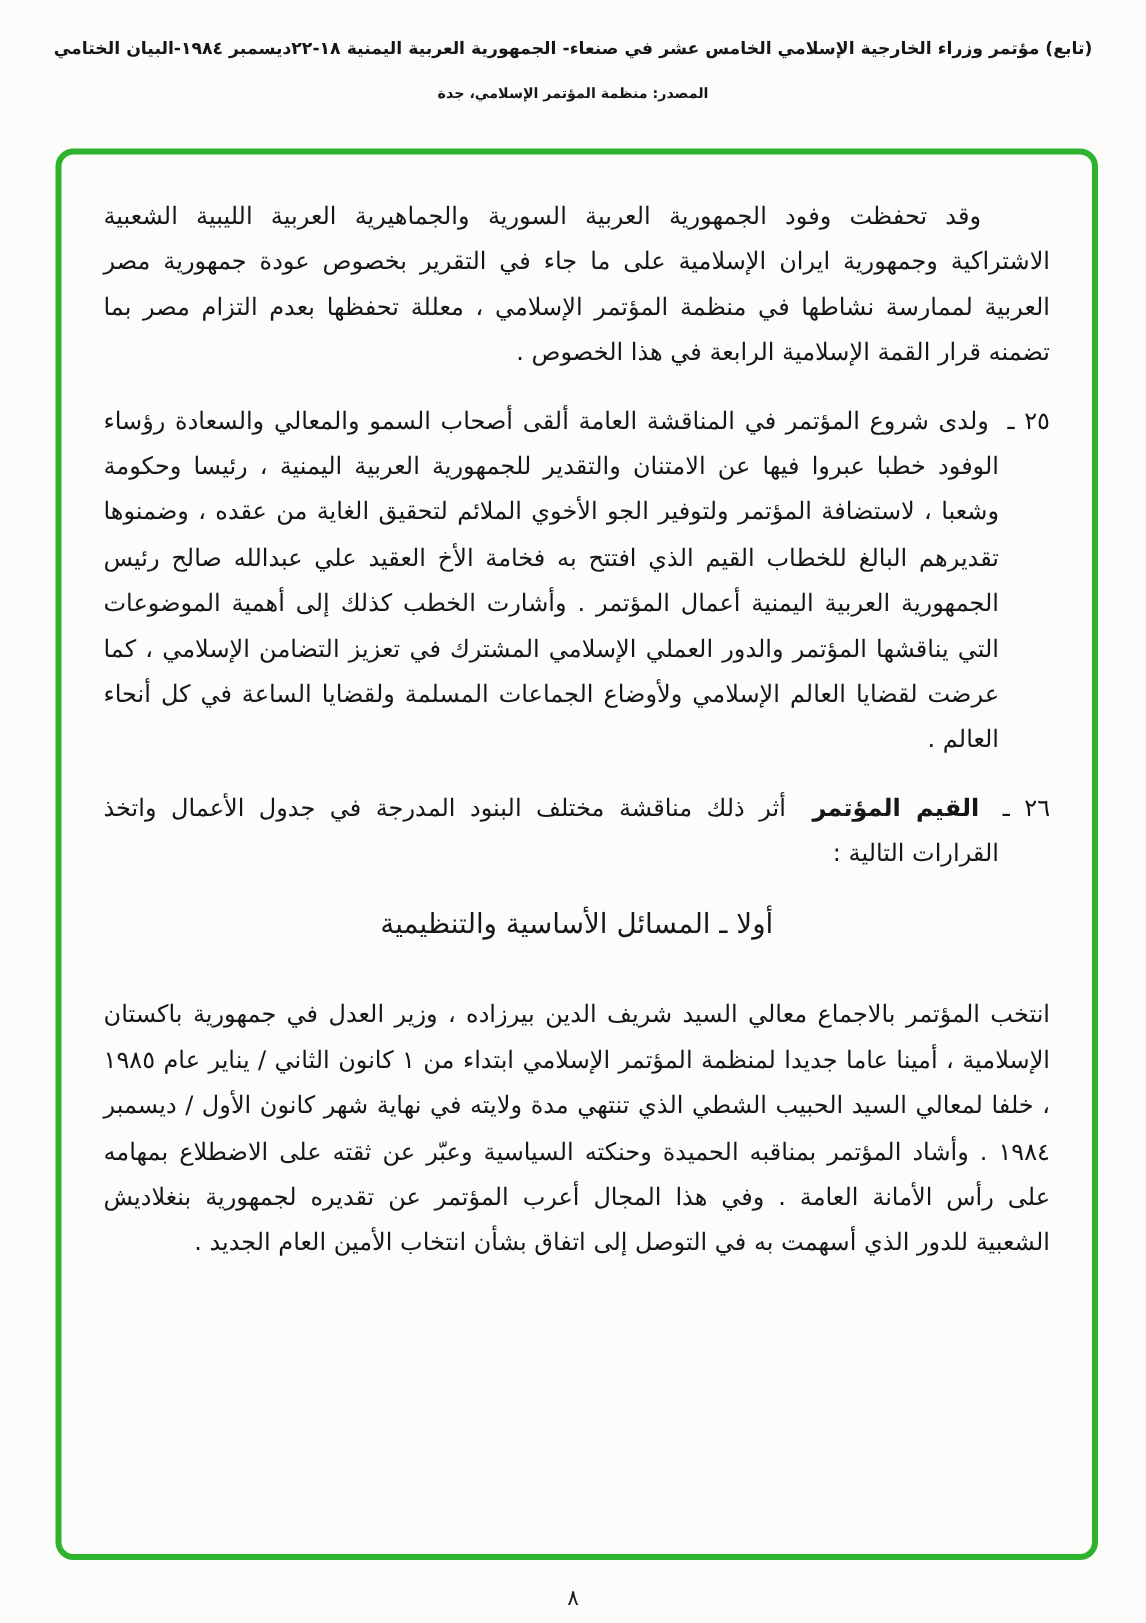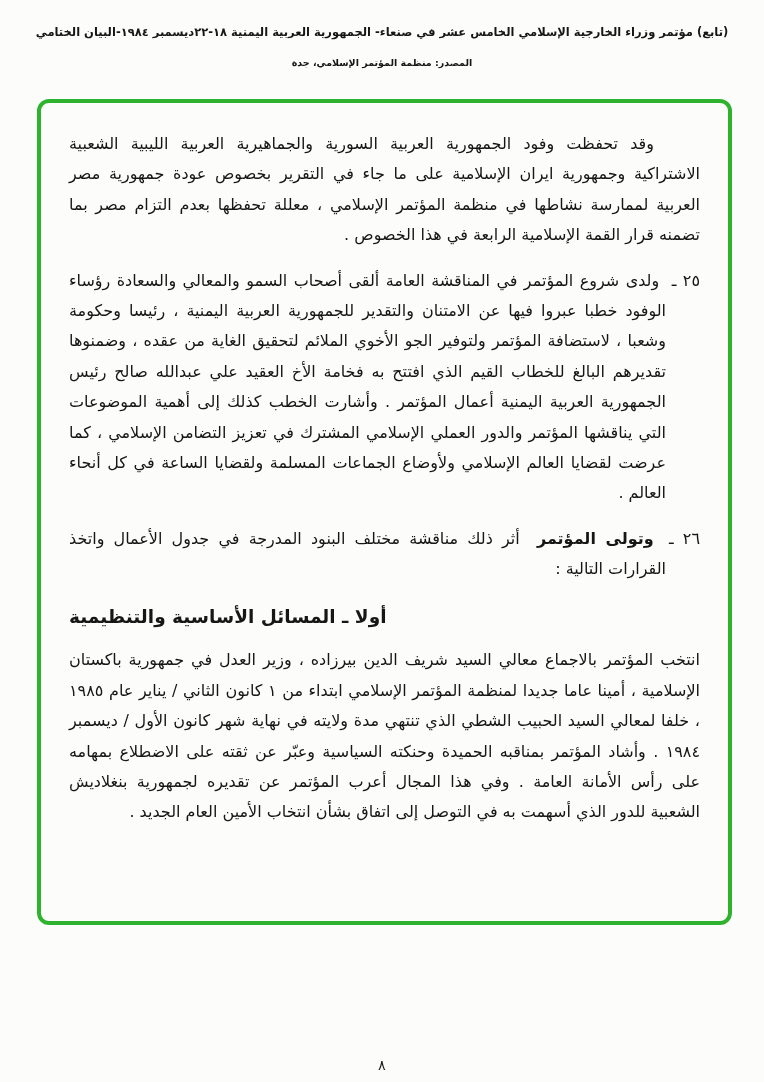--- a/index.html
+++ b/index.html
@@ -26,45 +26,45 @@
     text-align: center;
   }
   .header-line1 { font-size: 11.5px; font-weight: 700; line-height: 1.5; }
   .header-line2 { font-size: 9.5px; font-weight: 700; margin-top: 16px; }
 
   .green-box {
     position: absolute;
     top: 99px;
     left: 37px;
     width: 695px;
-    height: 826px;
+    height: 941px;
     border: 4px solid #2fb32f;
     border-radius: 12px;
     padding: 26px 28px 6px 28px;
     direction: rtl;
     overflow: hidden;
   }
 
   .para {
     margin: 0 0 15px 0;
     font-size: 16px;
     line-height: 1.9;
     text-align: justify;
     text-align-last: right;
   }
   .intro { text-indent: 46px; }
   .numbered { padding-right: 34px; text-indent: -34px; }
   .pnum { margin-left: 6px; }
   .bold { font-weight: 700; margin-left: 8px; }
 
   .section-heading {
-    margin: 22px 0 18px 0;
+    margin: 22px 0 34px 0;
     font-size: 18.5px;
-    font-weight: 700;
-    text-align: left;
+    font-weight: 400;
+    text-align: center;
   }
 
   .item { display: flex; gap: 12px; margin: 0 0 15px 0; }
   .item-label {
     flex: 0 0 58px;
     font-size: 16px;
     line-height: 1.9;
     white-space: nowrap;
   }
   .item-text {
@@ -100,21 +100,21 @@
 
 
 
     <p class="para numbered">
       <span class="pnum">٢٥ ـ</span>
       <span>ولدى شروع المؤتمر في المناقشة العامة ألقى أصحاب السمو والمعالي والسعادة رؤساء الوفود خطبا عبروا فيها عن الامتنان والتقدير للجمهورية العربية اليمنية ، رئيسا وحكومة وشعبا ، لاستضافة المؤتمر ولتوفير الجو الأخوي الملائم لتحقيق الغاية من عقده ، وضمنوها تقديرهم البالغ للخطاب القيم الذي افتتح به فخامة الأخ العقيد علي عبدالله صالح رئيس الجمهورية العربية اليمنية أعمال المؤتمر . وأشارت الخطب كذلك إلى أهمية الموضوعات التي يناقشها المؤتمر والدور العملي الإسلامي المشترك في تعزيز التضامن الإسلامي ، كما عرضت لقضايا العالم الإسلامي ولأوضاع الجماعات المسلمة ولقضايا الساعة في كل أنحاء العالم .</span>
     </p>
 
     <p class="para numbered">
       <span class="pnum">٢٦ ـ</span>
-      <span class="bold">وتولى المؤتمر</span>
+      <span class="bold">القيم المؤتمر</span>
       <span>أثر ذلك مناقشة مختلف البنود المدرجة في جدول الأعمال واتخذ القرارات التالية :</span>
     </p>
 
     <h2 class="section-heading">أولا ـ المسائل الأساسية والتنظيمية</h2>
 
     <div class="item">
       <p class="item-text">انتخب المؤتمر بالاجماع معالي السيد شريف الدين بيرزاده ، وزير العدل في جمهورية باكستان الإسلامية ، أمينا عاما جديدا لمنظمة المؤتمر الإسلامي ابتداء من ١ كانون الثاني / يناير عام ١٩٨٥ ، خلفا لمعالي السيد الحبيب الشطي الذي تنتهي مدة ولايته في نهاية شهر كانون الأول / ديسمبر ١٩٨٤ . وأشاد المؤتمر بمناقبه الحميدة وحنكته السياسية وعبّر عن ثقته على الاضطلاع بمهامه على رأس الأمانة العامة . وفي هذا المجال أعرب المؤتمر عن تقديره لجمهورية بنغلاديش الشعبية للدور الذي أسهمت به في التوصل إلى اتفاق بشأن انتخاب الأمين العام الجديد .</p>
     </div>
 
   </main>

